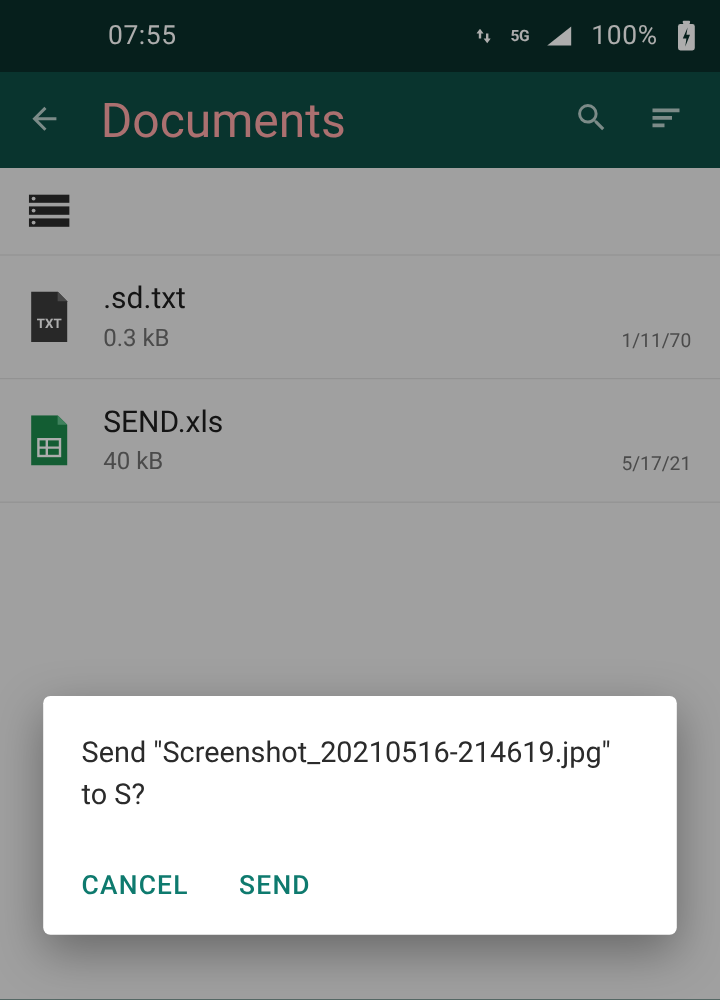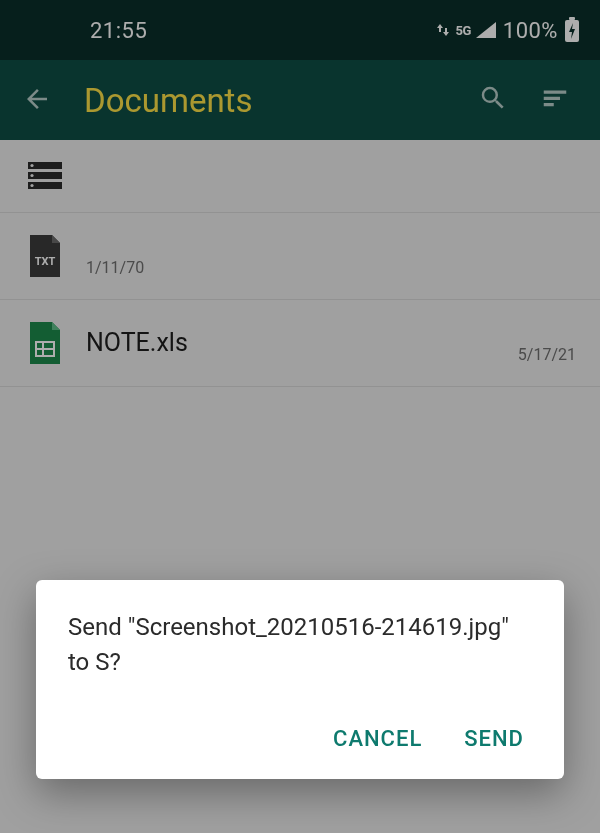--- a/index.html
+++ b/index.html
@@ -3,58 +3,58 @@
   <meta charset="utf-8">
   <style>
     * { margin: 0; padding: 0; box-sizing: border-box; font-family: Roboto, -apple-system, "Helvetica Neue", Arial, sans-serif; }
     html, body { width: 600px; height: 833px; overflow: hidden; background: #0a2f2a; }
     .screen { width: 600px; height: 833px; position: relative; background: #ececec; }
 
     
     .status-bar { height: 60px; background: #0a2f2a; color: #fff; display: flex; align-items: center; padding: 0 20px 0 90px; font-size: 22px; }
     .status-time { font-weight: 400; letter-spacing: 0.5px; }
     .status-spacer { flex: 1; }
-    .status-right { display: flex; align-items: center; gap: 6px; }
+    .status-right { display: flex; align-items: center; gap: 16px; }
     .status-5g { font-size: 13px; font-weight: 700; margin-right: -2px; letter-spacing: -0.5px; }
     .status-right svg { display: block; }
     .status-batt-text { font-size: 22px; font-weight: 400; letter-spacing: 0.5px; }
 
     
     .app-bar { height: 80px; background: #0e4d45; color: #b7cdc9; display: flex; align-items: center; padding: 0 22px; }
     .app-bar .back { padding: 6px 6px 4px 0; margin-right: 26px; }
-    .app-bar .title { font-size: 33px; font-weight: 400; color: #fde047; }
+    .app-bar .title { font-size: 40px; font-weight: 400; color: #fca5a5; }
     .app-bar .spacer { flex: 1; }
     .app-bar .iconbtn { padding: 6px 8px; margin-left: 16px; }
 
     
     .content { background: #ececec; }
     .row { display: flex; align-items: center; padding: 22px 24px; border-bottom: 1px solid #d7d7d7; }
     .row.first { border-top: none; }
-    .row .icon { width: 38px; display: flex; justify-content: flex-end; align-items: center; margin-right: 24px; }
+    .row .icon { width: 38px; display: flex; justify-content: flex-start; align-items: center; margin-right: 24px; }
     .row .texts { flex: 1; display: flex; flex-direction: column; }
     .row .primary { font-size: 25px; color: #1e1e1e; line-height: 1.2; }
     .row .secondary { font-size: 20px; color: #6f6f6f; margin-top: 4px; }
     .row .meta { font-size: 16px; color: #6f6f6f; align-self: flex-end; }
 
     
     .dim { position: absolute; inset: 0; background: rgba(0,0,0,0.32); }
 
     
     .dialog { position: absolute; left: 36px; right: 36px; top: 580px; background: #fff; border-radius: 6px; box-shadow: 0 14px 40px rgba(0,0,0,0.35); padding: 30px 32px 16px 32px; }
     .dialog .msg { font-size: 24px; color: #2b2b2b; line-height: 1.45; }
-    .dialog .actions { display: flex; justify-content: flex-end; gap: 42px; margin-top: 46px; padding-right: 8px; padding-bottom: 12px; }
+    .dialog .actions { display: flex; justify-content: flex-start; gap: 42px; margin-top: 46px; padding-right: 8px; padding-bottom: 12px; }
     .dialog .btn { font-size: 22px; font-weight: 500; color: #0e7a6e; letter-spacing: 1px; background: none; border: none; cursor: pointer; }
   </style>
 </head>
 <body>
 
 <div class="screen">
 
   <div class="status-bar">
-    <span class="status-time">21:55</span>
+    <span class="status-time">07:55</span>
     <span class="status-spacer"></span>
     <div class="status-right">
       <svg width="12" height="16" viewBox="0 0 12 16">
         <path d="M3 2 L6 6 L4 6 L4 10 L2 10 L2 6 L0 6 Z" fill="#fff"></path>
         <path d="M9 14 L6 10 L8 10 L8 6 L10 6 L10 10 L12 10 Z" fill="#fff"></path>
       </svg>
       <span class="status-5g">5G</span>
       <svg width="22" height="18" viewBox="0 0 22 18">
         <path d="M1 17 L21 17 L21 1 Z" fill="#fff"></path>
       </svg>
@@ -103,35 +103,40 @@
     </div>
 
     <div class="row">
       <span class="icon">
         <svg width="34" height="42" viewBox="0 0 34 42">
           <path d="M2 0 H24 L32 8 V42 H2 Z" fill="#3b3b3b"></path>
           <path d="M24 0 L32 8 H24 Z" fill="#6a6a6a"></path>
           <text x="17" y="30" text-anchor="middle" font-size="11" font-weight="700" fill="#fff" font-family="Arial">TXT</text>
         </svg>
       </span>
+      <div class="texts">
+        <span class="primary">.sd.txt</span>
+        <span class="secondary">0.3 kB</span>
+      </div>
       <span class="meta">1/11/70</span>
     </div>
 
     <div class="row">
       <span class="icon">
         <svg width="34" height="42" viewBox="0 0 34 42">
           <path d="M2 0 H24 L32 8 V42 H2 Z" fill="#1c8a4c"></path>
           <path d="M24 0 L32 8 H24 Z" fill="#5fbf8a"></path>
           <rect x="8" y="20" width="18" height="14" fill="none" stroke="#fff" stroke-width="2"></rect>
           <line x1="8" y1="27" x2="26" y2="27" stroke="#fff" stroke-width="2"></line>
           <line x1="15" y1="20" x2="15" y2="34" stroke="#fff" stroke-width="2"></line>
         </svg>
       </span>
       <div class="texts">
-        <span class="primary">NOTE.xls</span>
+        <span class="primary">SEND.xls</span>
+        <span class="secondary">40 kB</span>
       </div>
       <span class="meta">5/17/21</span>
     </div>
 
   </div>
 
   <div class="dim"></div>
 
   <div class="dialog">
     <div class="msg">Send "Screenshot_20210516-214619.jpg" to S?</div>

